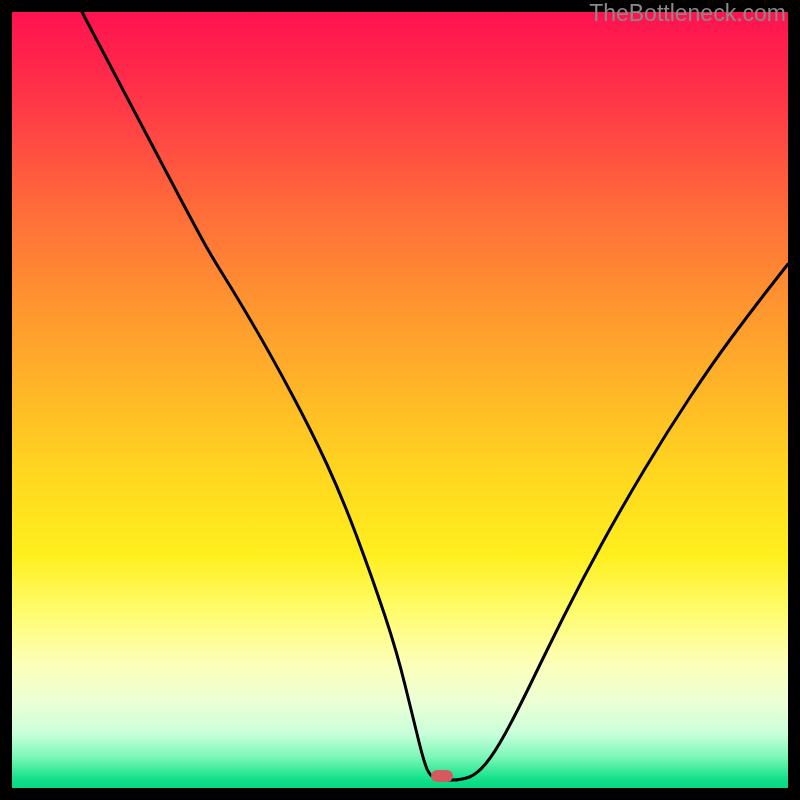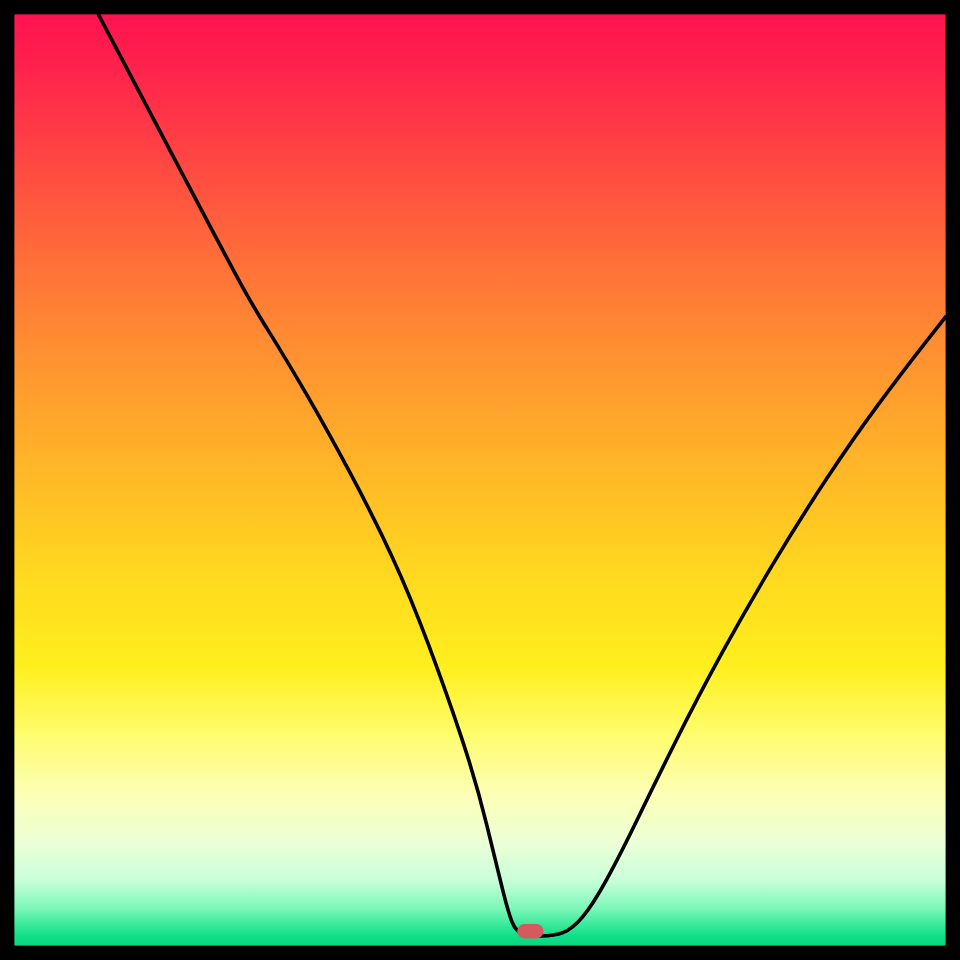--- a/index.html
+++ b/index.html
@@ -76,13 +76,14 @@
   <div class="plot-area">
 
     <svg class="curve" viewBox="0 0 776 776" preserveAspectRatio="none">
       <path id="curve-path" fill="none" stroke="#000000" stroke-width="3" stroke-linejoin="round" stroke-linecap="round" d="M 70 0 Q 108 72 129 112 Q 150 152 167.5 185 Q 185 218 192.5 231.5 Q 200 245 212.5 265 Q 225 285 242.5 315 Q 260 345 280 382.5 Q 300 420 315 452.5 Q 330 485 345 525 Q 360 565 372.5 602.5 Q 385 640 393.5 675 Q 402 710 407 730 Q 412 750 415 757 Q 418 764 423 766 Q 428 768 439 768 Q 450 768 457.5 765 Q 465 762 473.5 752 Q 482 742 493.5 721 Q 505 700 520 669 Q 535 638 552.5 603 Q 570 568 590 531.5 Q 610 495 632.5 457.5 Q 655 420 677.5 386 Q 700 352 720 325 Q 740 298 758 275 T 776 252"></path>
     </svg>
 
     <div class="marker" id="marker" style="left: 419px; top: 758px; background: rgb(212, 90, 95);"></div>
 
   </div>
 
+  <div class="watermark">TheBottleneck.com</div>
 </div>
 
 </body></html>

